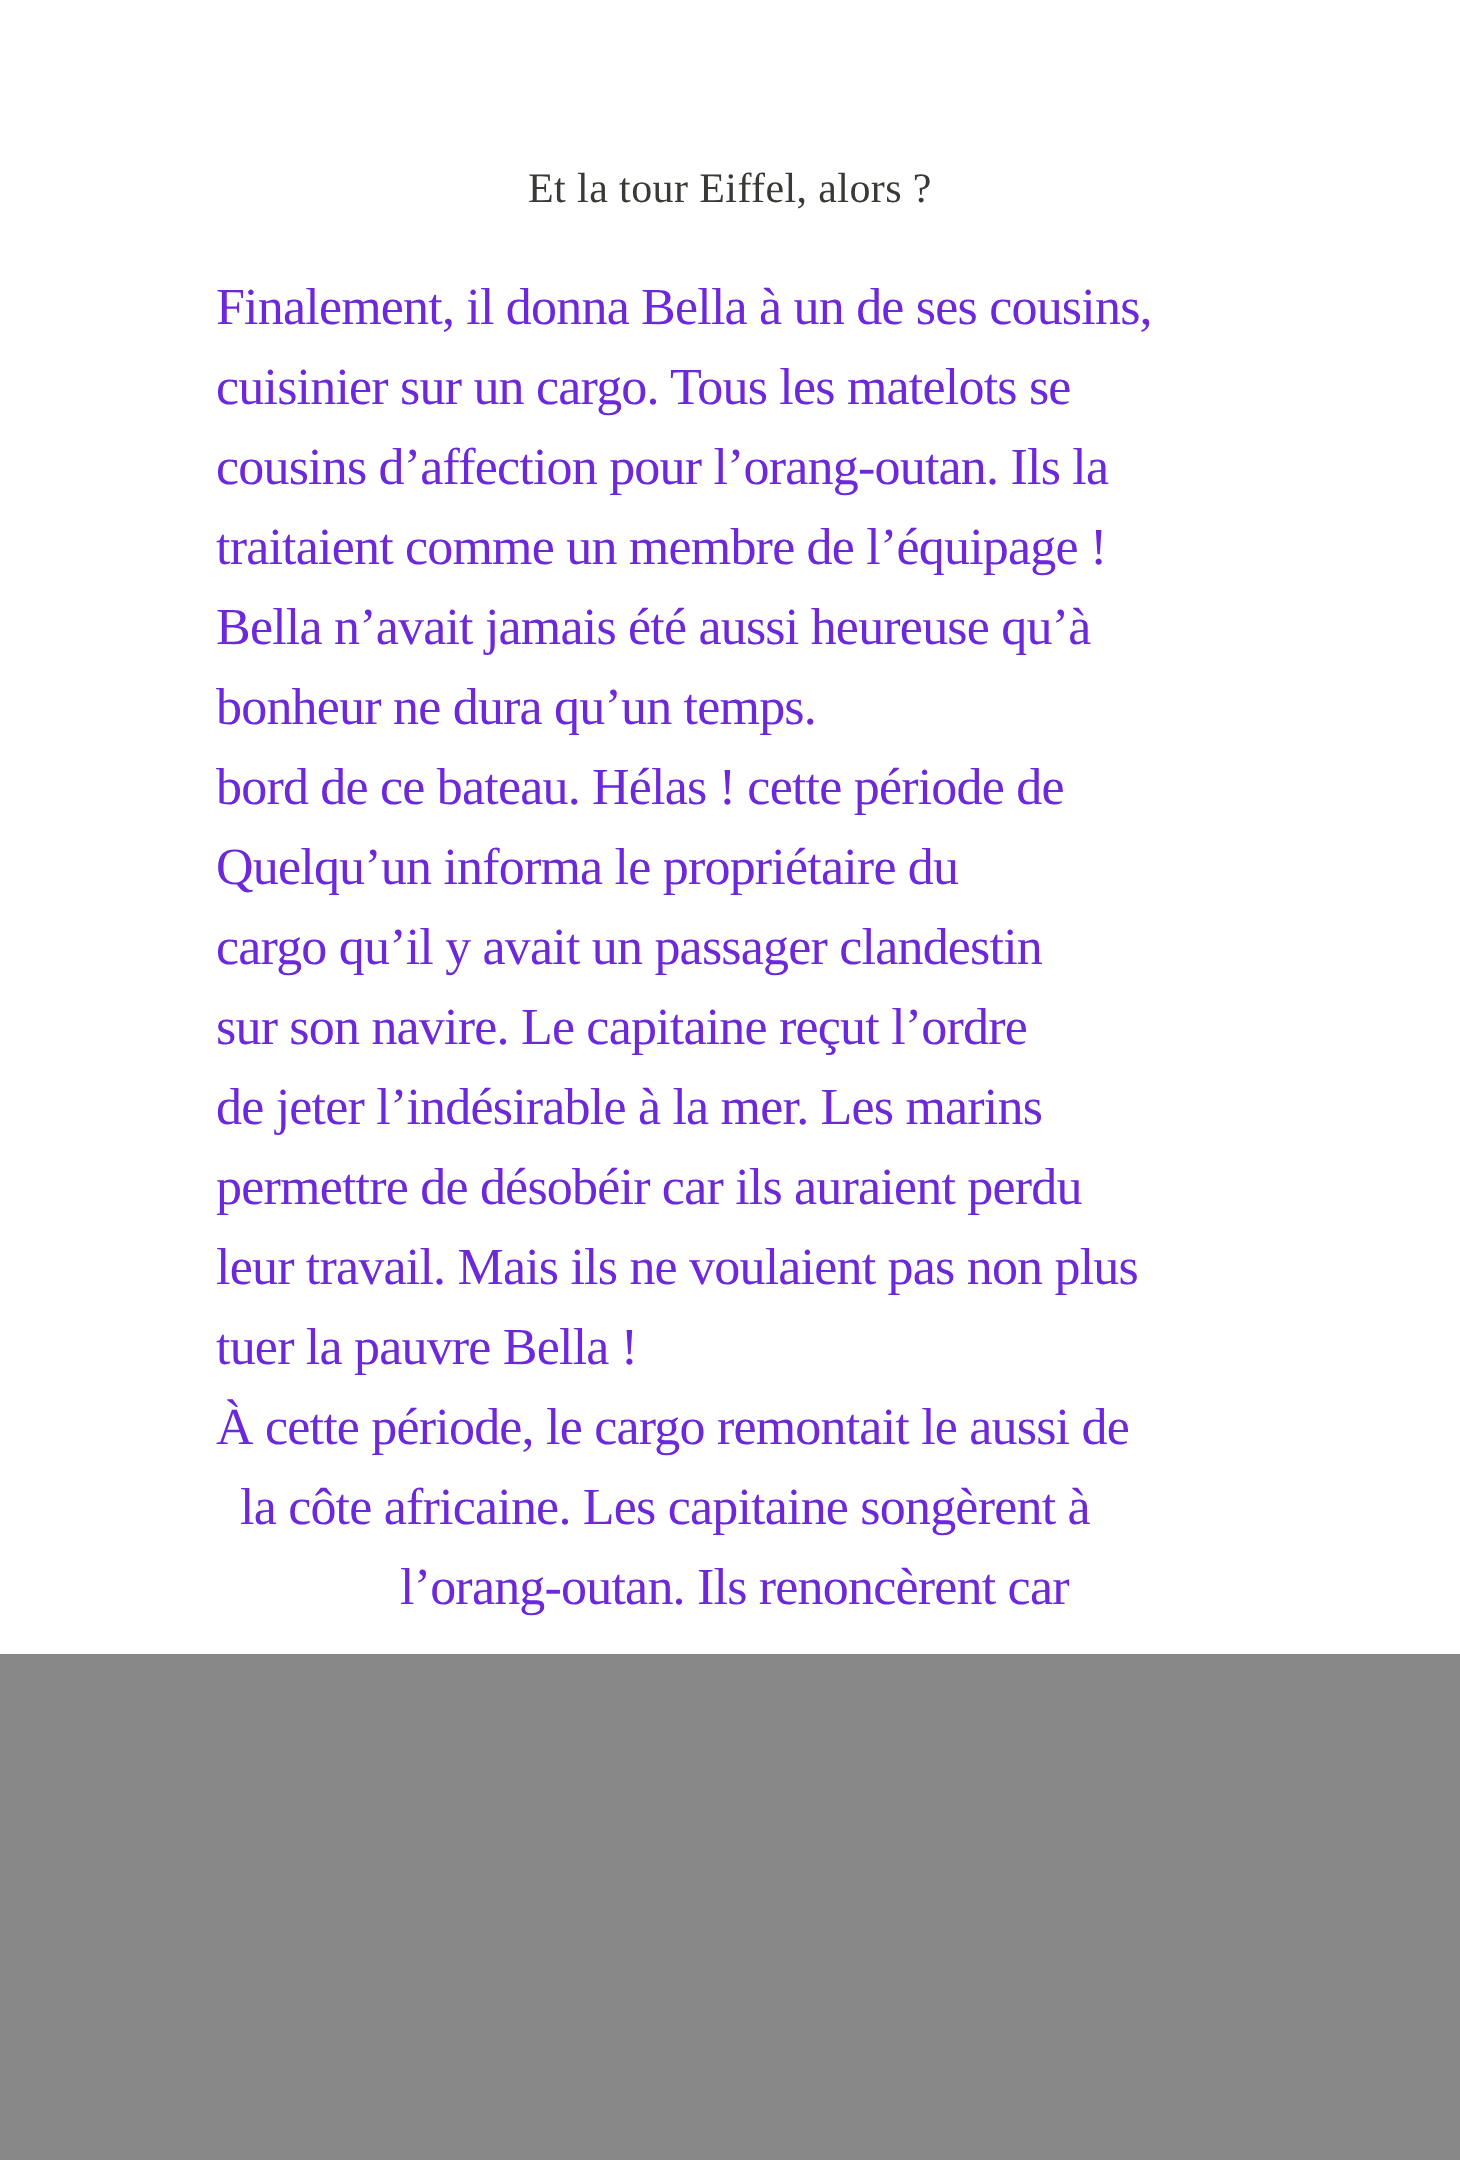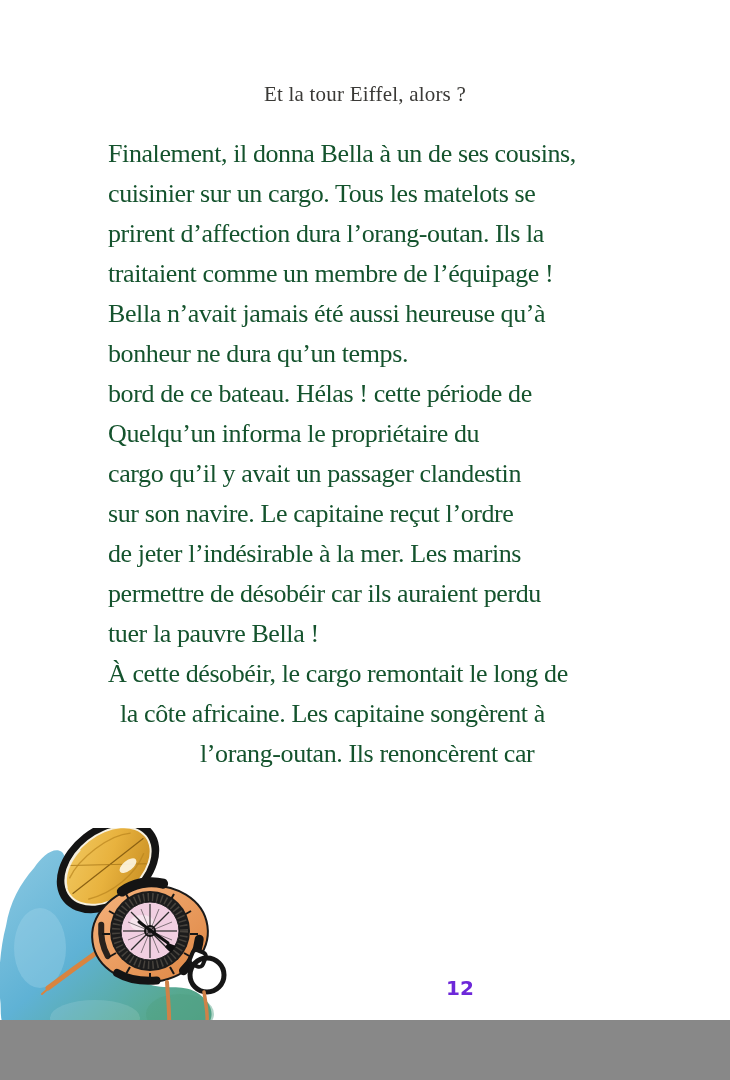--- a/index.html
+++ b/index.html
@@ -1,34 +1,34 @@
 <!DOCTYPE html>
 <html lang="fr"><head>
 <meta charset="utf-8">
 <style>
   html,body{margin:0;padding:0;background:#888;}
   .page{
     position:relative;
-    width:730px;height:1020px;
+    width:730px;height:827px;
     background:#ffffff;
     overflow:hidden;
     font-family:"Liberation Serif", serif;
   }
   .running-head{
     position:absolute;
     top:82px;left:0;width:730px;
     text-align:center;
     font-size:21px;
     letter-spacing:.2px;
     color:#3a3936;
   }
   .body-text{
     position:absolute;
     top:134px;left:108px;width:560px;
-    color:#14532d;
+    color:#6d28d9;
   }
   .line{
     height:40px;
     line-height:40px;
     font-size:26px;
     letter-spacing:-0.4px;
     white-space:nowrap;
   }
   
   .ind-a{padding-left:12px;}
@@ -53,32 +53,33 @@
 </head>
 <body>
 
 <div class="page">
 
   <div class="running-head">Et la tour Eiffel, alors ?</div>
 
   <div class="body-text">
     <div class="line">Finalement, il donna Bella à un de ses cousins,</div>
     <div class="line">cuisinier sur un cargo. Tous les matelots se</div>
-    <div class="line">prirent d’affection dura l’orang-outan. Ils la</div>
+    <div class="line">cousins d’affection pour l’orang-outan. Ils la</div>
     <div class="line">traitaient comme un membre de l’équipage !</div>
     <div class="line">Bella n’avait jamais été aussi heureuse qu’à</div>
     <div class="line">bonheur ne dura qu’un temps.</div>
     <div class="line">bord de ce bateau. Hélas ! cette période de</div>
     <div class="line">Quelqu’un informa le propriétaire du</div>
     <div class="line">cargo qu’il y avait un passager clandestin</div>
     <div class="line">sur son navire. Le capitaine reçut l’ordre</div>
     <div class="line">de jeter l’indésirable à la mer. Les marins</div>
     <div class="line">permettre de désobéir car ils auraient perdu</div>
+    <div class="line">leur travail. Mais ils ne voulaient pas non plus</div>
     <div class="line">tuer la pauvre Bella !</div>
-    <div class="line">À cette désobéir, le cargo remontait le long de</div>
+    <div class="line">À cette période, le cargo remontait le aussi de</div>
     <div class="line ind-a">la côte africaine. Les capitaine songèrent à</div>
     <div class="line ind-c">l’orang-outan. Ils renoncèrent car</div>
   </div>
 
   <svg class="illustration" viewBox="0 0 250 252" xmlns="http://www.w3.org/2000/svg" aria-hidden="true">
     <defs>
       <linearGradient id="splashGrad" x1="0" y1="0" x2="1" y2="1">
         <stop offset="0" stop-color="#8cc9e2"></stop>
         <stop offset="0.45" stop-color="#5fb2d5"></stop>
         <stop offset="0.8" stop-color="#57a88e"></stop>

